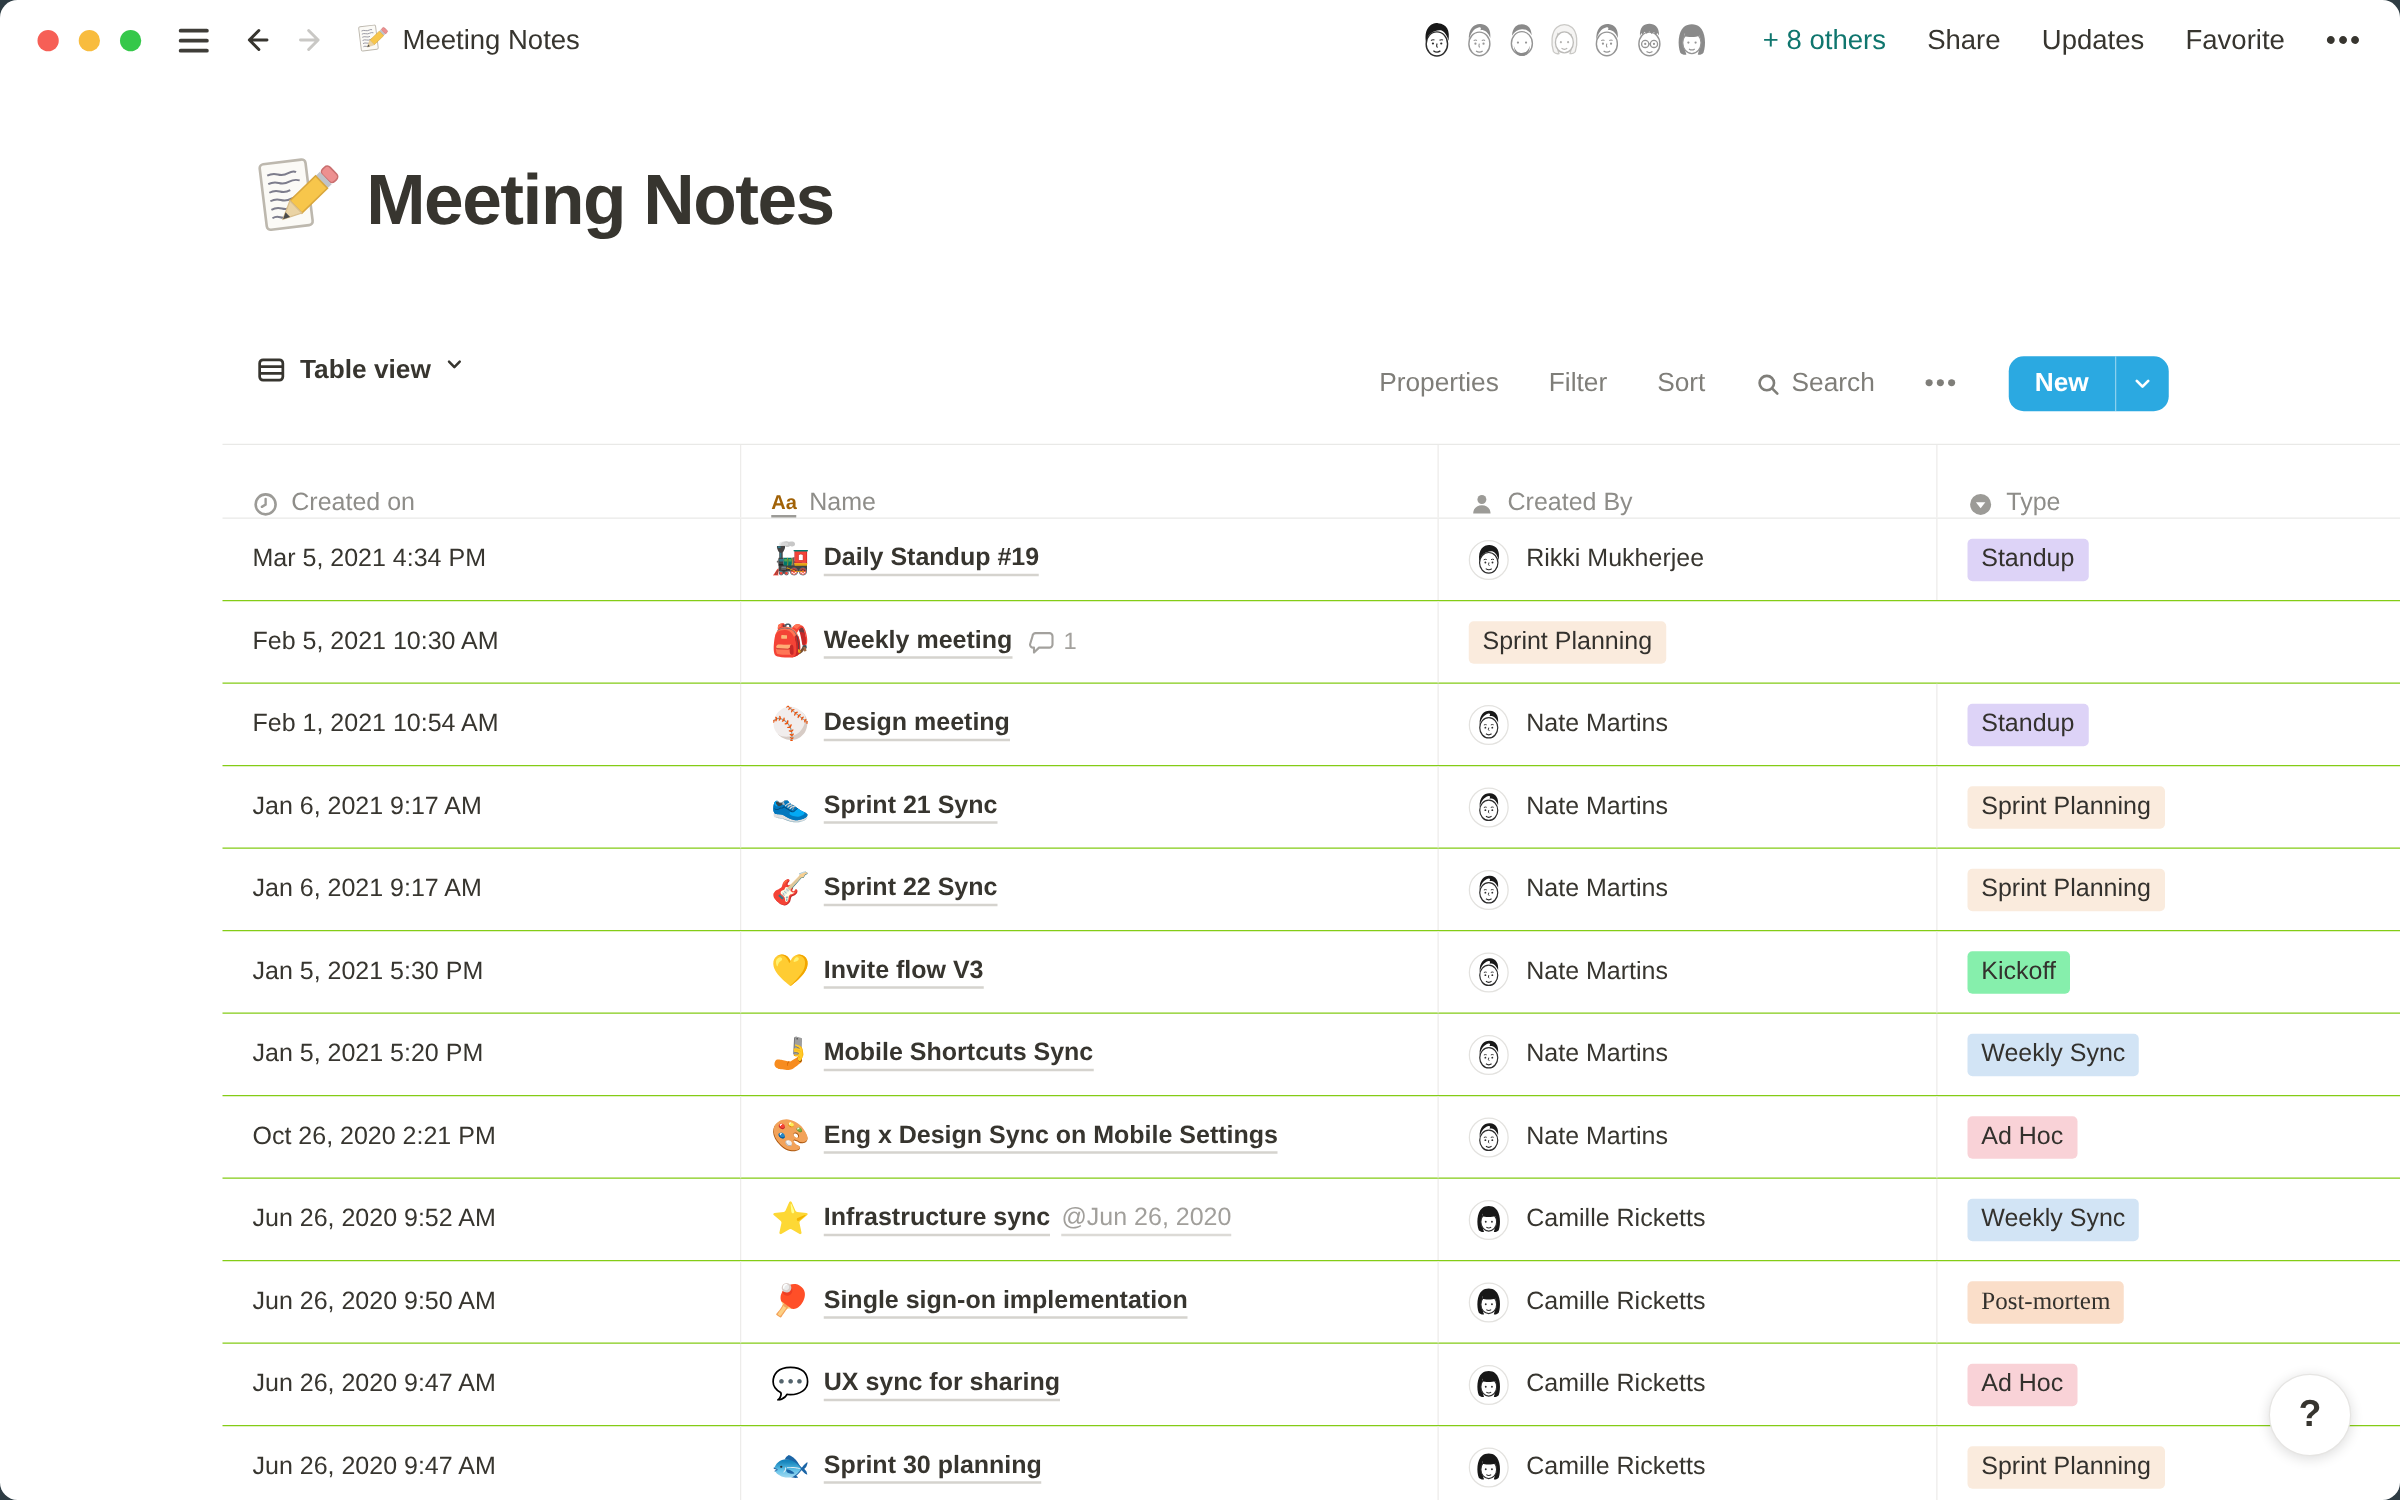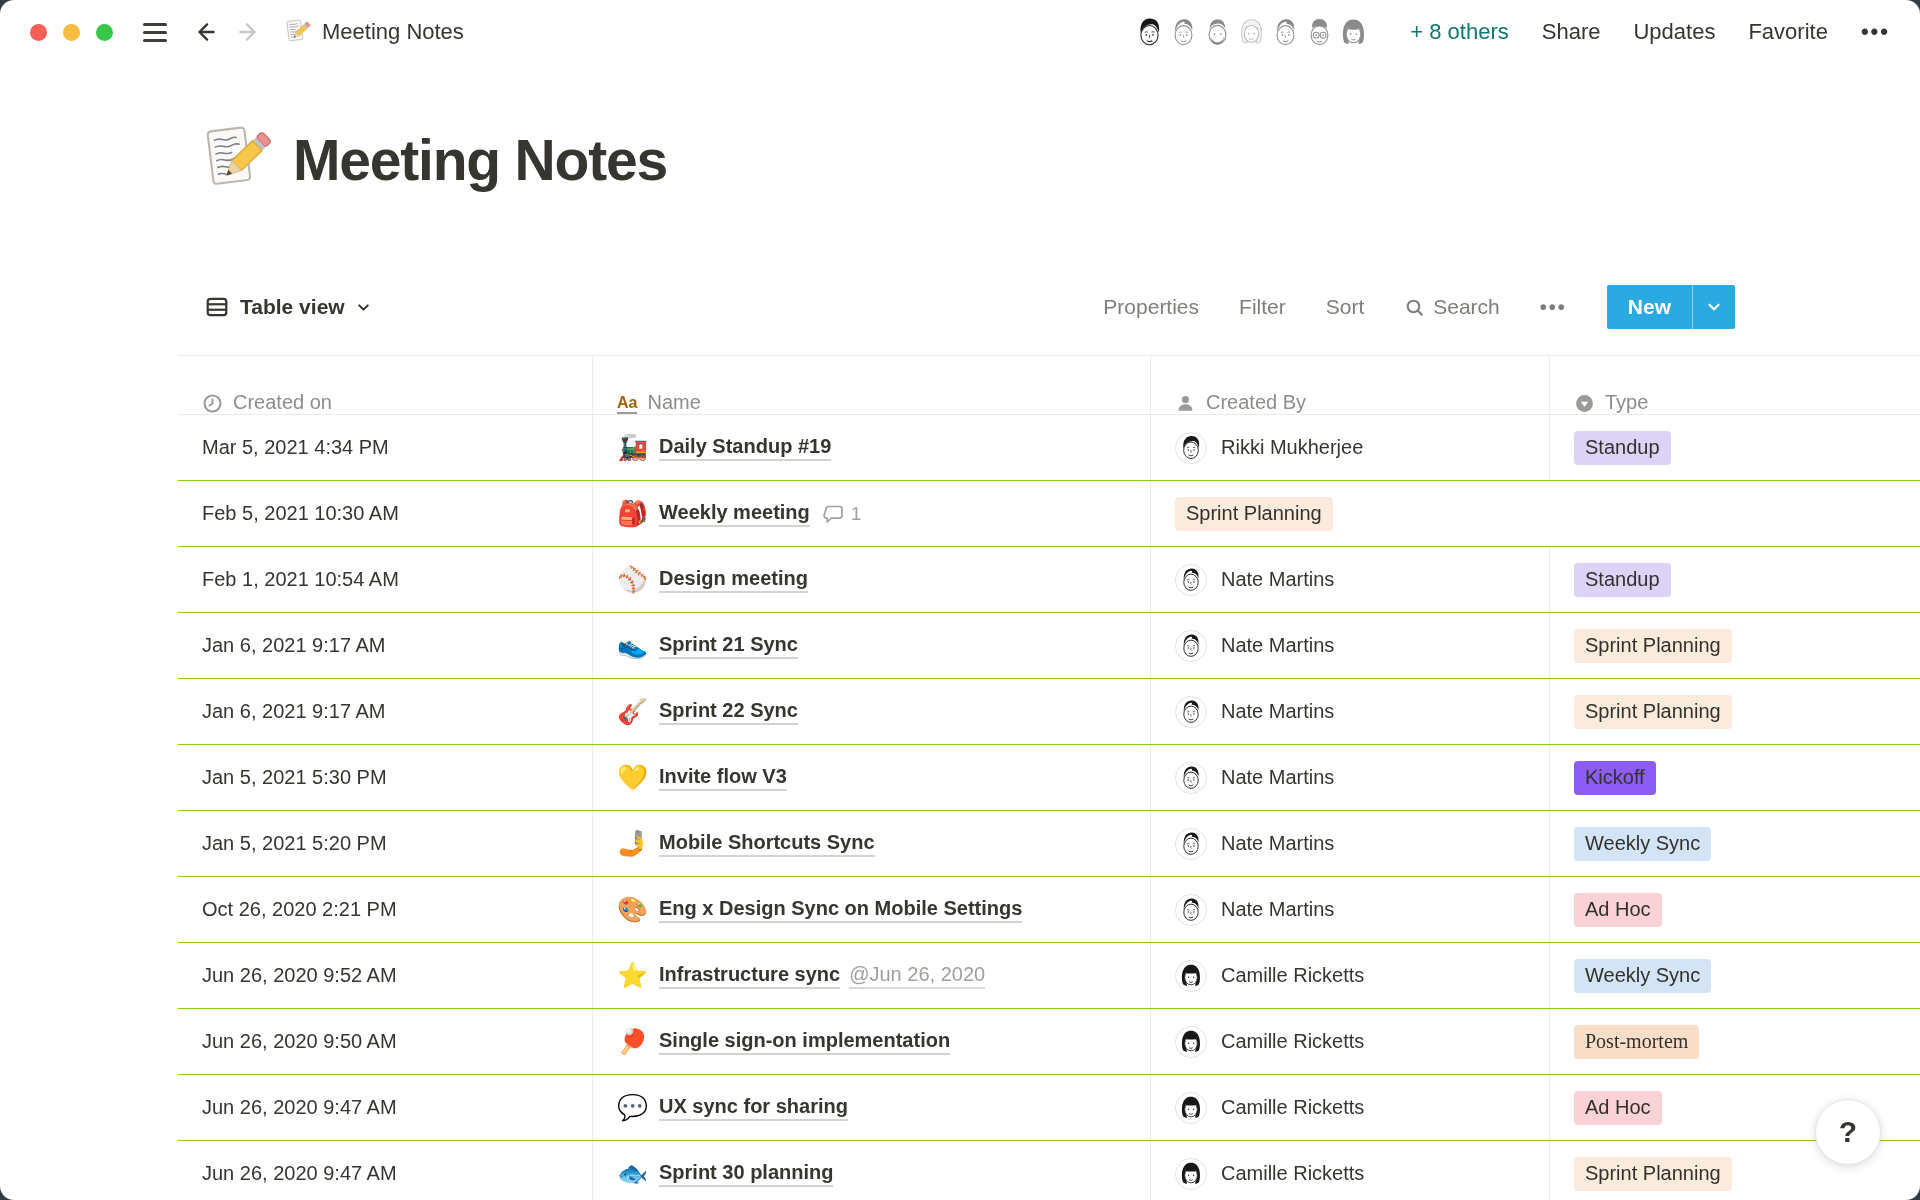--- a/index.html
+++ b/index.html
@@ -31,31 +31,31 @@
   .tb-action{cursor:pointer}
   .tb-dots{letter-spacing:2px;font-weight:700;cursor:pointer}
 
   
   .page-head{display:flex;align-items:center;gap:20px;margin:58px 0 0 197px}
   .page-head .memo{width:76px;height:76px}
   .page-title{font-size:57px;font-weight:700;letter-spacing:-1.2px;margin:0}
 
   
   .toolbar{position:relative;height:46px;margin-top:86px}
-  .tleft{position:absolute;left:205px;top:0;height:46px;display:flex;align-items:center;gap:11px;
+  .tleft{position:absolute;left:205px;top:0;height:46px;display:flex;gap:11px;
          font-size:21px;font-weight:700;cursor:pointer}
   .view-ic{width:24px;height:24px;color:#37352F}
   .chev{width:15px;height:15px;color:#37352F}
   .tright{position:absolute;right:185px;top:0;height:46px;display:flex;align-items:center;gap:40px;
           font-size:21px;color:#7F7E79}
   .titem{cursor:pointer}
   .tsearch{display:flex;align-items:center;gap:8px;cursor:pointer}
   .sic{width:21px;height:21px;color:#7F7E79}
   .tdots{font-size:20px;letter-spacing:2px;font-weight:700;cursor:pointer}
-  .new-btn{display:flex;align-items:stretch;height:44px;border-radius:2px;background:#2BA9E1;color:#fff;
+  .new-btn{display:flex;align-items:stretch;height:44px;border-radius:12px;background:#2BA9E1;color:#fff;
            overflow:hidden;cursor:pointer}
   .new-main{display:flex;align-items:center;padding:0 21px;font-weight:700;font-size:21px}
   .new-split{width:1px;background:rgba(255,255,255,.45)}
   .new-caret{display:flex;align-items:center;padding:0 13px;color:#fff}
   .new-caret svg{width:16px;height:16px}
 
   
   .dbtable{margin-left:178px;width:1742px;margin-top:25px;font-size:20px}
   .thead{display:flex;height:60px;border-top:1px solid #E9E9E7;border-bottom:1px solid #E9E9E7;color:#8E8D89}
   .hcell{display:flex;align-items:flex-end;gap:10px;padding-left:24px;cursor:pointer}
@@ -450,21 +450,21 @@
     </div>
     <div class="cell c3">
       <span class="avatar row-av">
         <svg viewBox="0 0 40 40">
                 <use href="#f-m3"></use>
               </svg>
       </span>
       <span>Nate Martins</span>
     </div>
     <div class="cell c4">
-      <span class="badge" style="background: #8b5cf6;">Kickoff</span>
+      <span class="badge" style="background: #86efac;">Kickoff</span>
     </div>
   </div>
         <div class="trow">
     <div class="cell c1">
       <span>Jan 5, 2021 5:20 PM</span>
     </div>
     <div class="cell c2 c-name">
       <span class="emoji">🤳</span>
       <span class="page-link">Mobile Shortcuts Sync</span>
 

